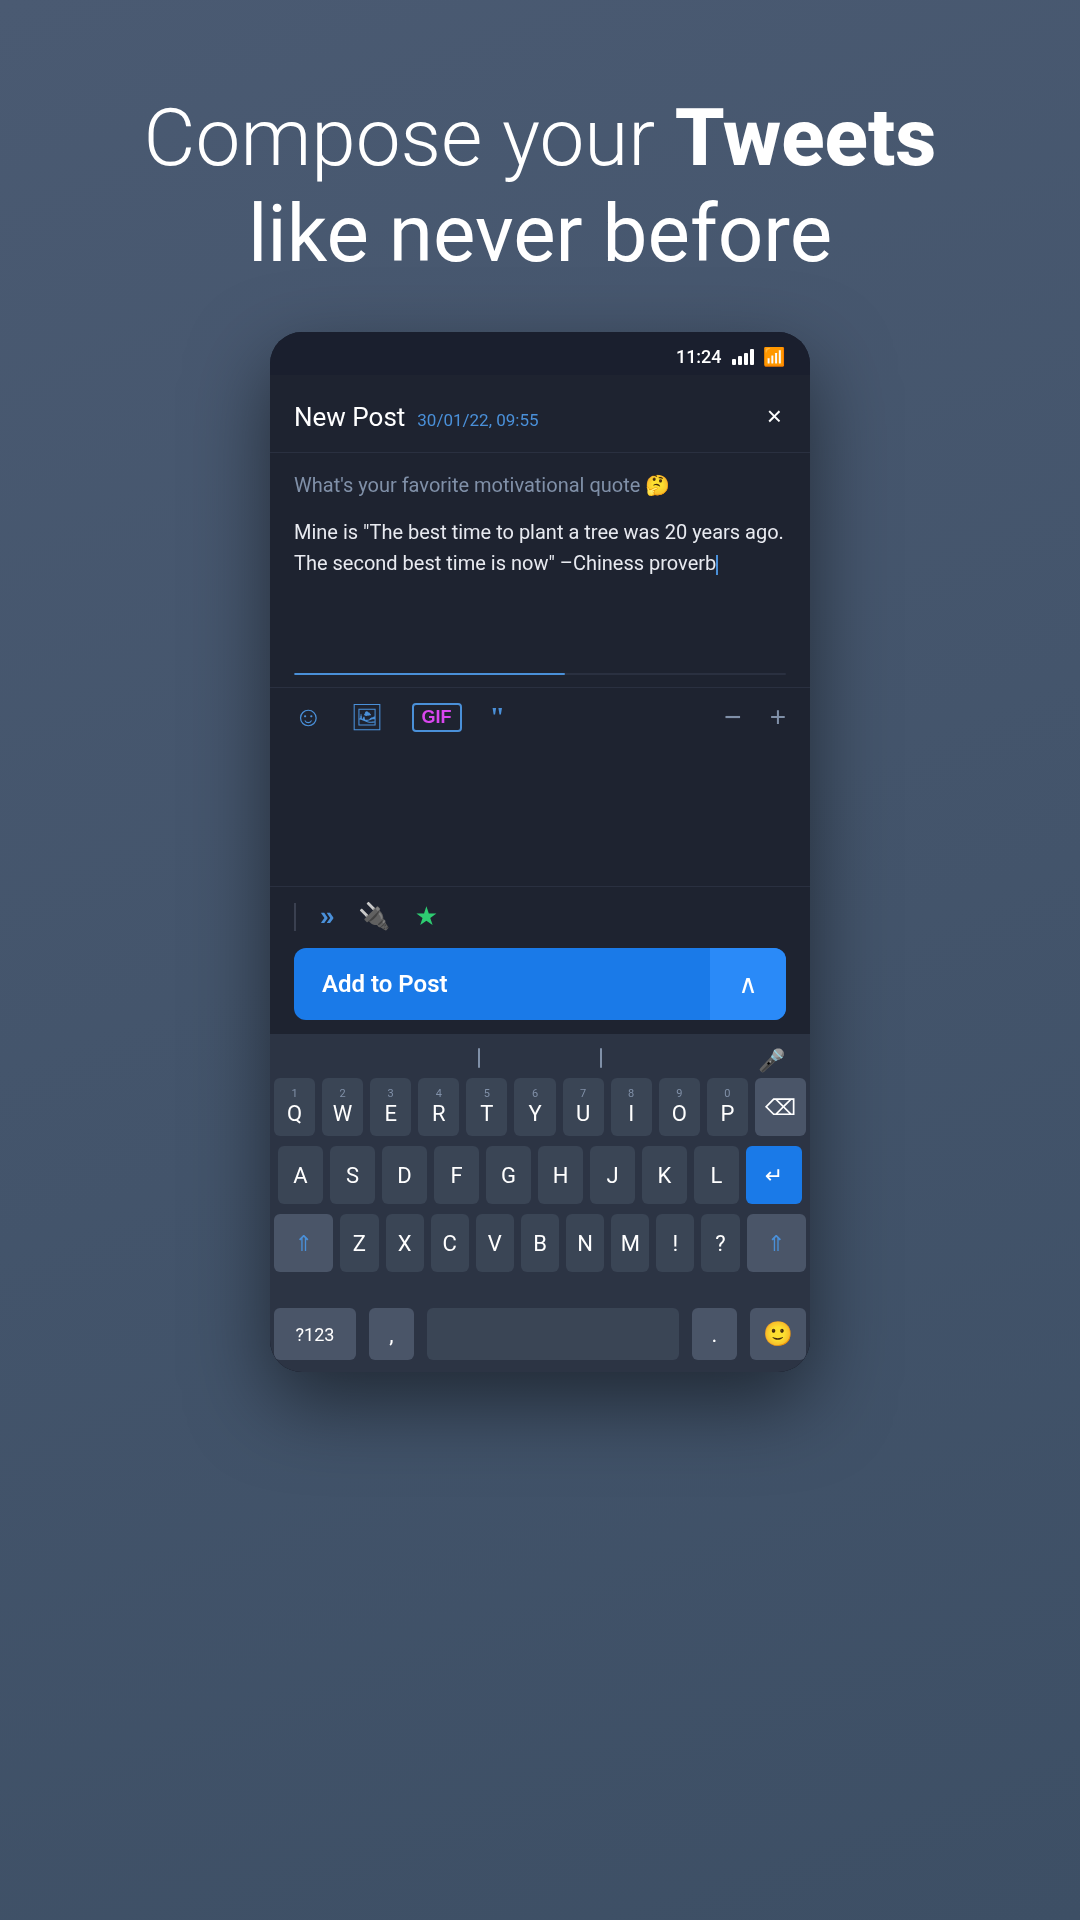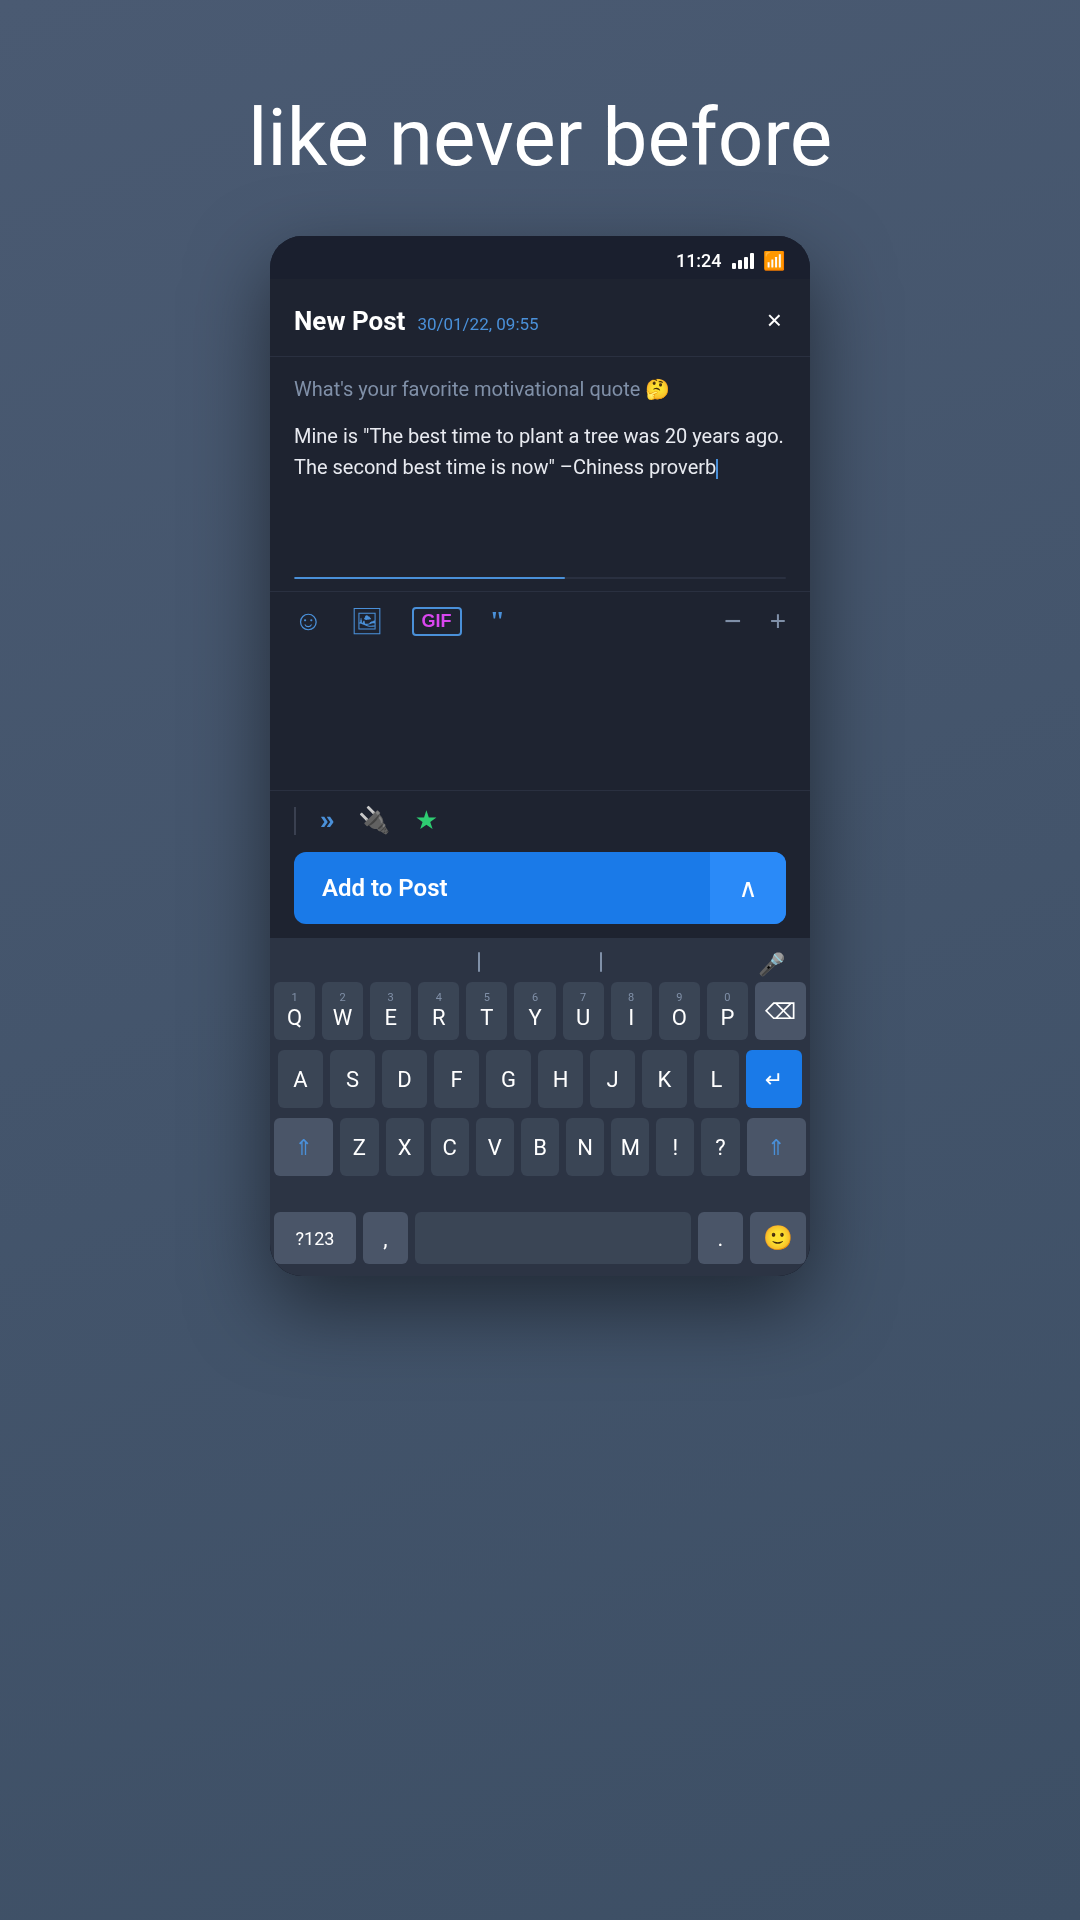--- a/index.html
+++ b/index.html
@@ -16,20 +16,23 @@
     }
 
     @keyframes blink {
       50% { opacity: 0; }
     }
   </style>
 </head>
 <body>
 
 <div style="text-align:center; padding-top:90px; padding-bottom:50px;">
+  <h1 style="color:#ffffff; font-size:80px; font-weight:300; line-height:1.2;">
+    <span>Compose your </span><span style="font-weight:800;">Tweets</span>
+  </h1>
   <h1 style="color:#ffffff; font-size:80px; font-weight:400; line-height:1.2;">like never before</h1>
 </div>
 
 <div style="display:flex; justify-content:center;">
   <div style="width:540px; background:#1a1f2e; border-radius:32px; overflow:hidden; box-shadow:0 30px 80px rgba(0,0,0,0.5);">
 
     <div style="background:#1a1f2e; display:flex; justify-content:flex-end; align-items:center; padding:14px 24px 8px; gap:10px;">
       <span style="color:#ffffff; font-size:18px; font-weight:500;">11:24</span>
       <div style="display:flex; align-items:flex-end; gap:2px; height:16px;">
         <div style="background:#fff; width:4px; height:6px; border-radius:1px;"></div>
@@ -37,21 +40,21 @@
         <div style="background:#fff; width:4px; height:12px; border-radius:1px;"></div>
         <div style="background:#fff; width:4px; height:16px; border-radius:1px;"></div>
       </div>
       <span style="color:#ffffff; font-size:18px;">📶</span>
     </div>
 
     <div style="background:#1e2330;">
 
       <div style="display:flex; align-items:center; justify-content:space-between; padding:22px 24px 16px; border-bottom:1px solid #2a3040;">
         <div style="display:flex; align-items:baseline; gap:12px;">
-          <span style="color:#ffffff; font-size:26px; font-weight:700;">New Post</span>
+          <span style="color:#ffffff; font-size:26px; font-weight:400;">New Post</span>
           <span style="color:#4a90d9; font-size:17px;">30/01/22, 09:55</span>
         </div>
         <button style="background:none; border:none; color:#ffffff; font-size:26px; cursor:pointer; padding:4px;">×</button>
       </div>
 
       <div style="padding:20px 24px; min-height:220px;">
         <div style="color:#8090a8; font-size:20px; margin-bottom:20px;">What's your favorite motivational quote 🤔</div>
         <div style="color:#e8eaf0; font-size:20px; line-height:1.55;">
           <span>Mine is "The best time to plant a tree was 20 years ago. The second best time is now" –Chiness proverb</span><span style="display:inline-block; width:2px; height:20px; background:#4a90d9; vertical-align:text-bottom; animation:blink 1s step-end infinite;"></span>
         </div>
@@ -209,21 +212,21 @@
               <span style="font-size:22px; color:#ffffff;">!</span>
             </div>
           <div style="background:#3a4555; border-radius:6px; width:45px; height:58px; display:flex; align-items:center; justify-content:center; cursor:pointer;">
               <span style="font-size:22px; color:#ffffff;">?</span>
             </div>
           <div style="background:#4a5568; border-radius:6px; width:70px; height:58px; display:flex; align-items:center; justify-content:center; cursor:pointer;">
             <span style="font-size:22px; color:#4a90d9;">⇑</span>
           </div>
         </div>
 
-        <div style="display:flex; justify-content:center; align-items:center; gap:7px; padding-bottom:8px;margin-top:36px;">
+        <div style="display:flex; justify-content:center; align-items:center; gap:13px; padding-bottom:8px;margin-top:36px;">
           <div style="background:#4a5568; border-radius:6px; width:82px; height:52px; display:flex; align-items:center; justify-content:center; cursor:pointer;">
             <span style="font-size:18px; color:#ffffff;">?123</span>
           </div>
           <div style="background:#4a5568; border-radius:6px; width:45px; height:52px; display:flex; align-items:center; justify-content:center; cursor:pointer;">
             <span style="font-size:22px; color:#ffffff;">,</span>
           </div>
           <div style="flex:1; background:#3a4555; border-radius:6px; height:52px; cursor:pointer;"></div>
           <div style="background:#4a5568; border-radius:6px; width:45px; height:52px; display:flex; align-items:center; justify-content:center; cursor:pointer;">
             <span style="font-size:22px; color:#ffffff;">.</span>
           </div>

